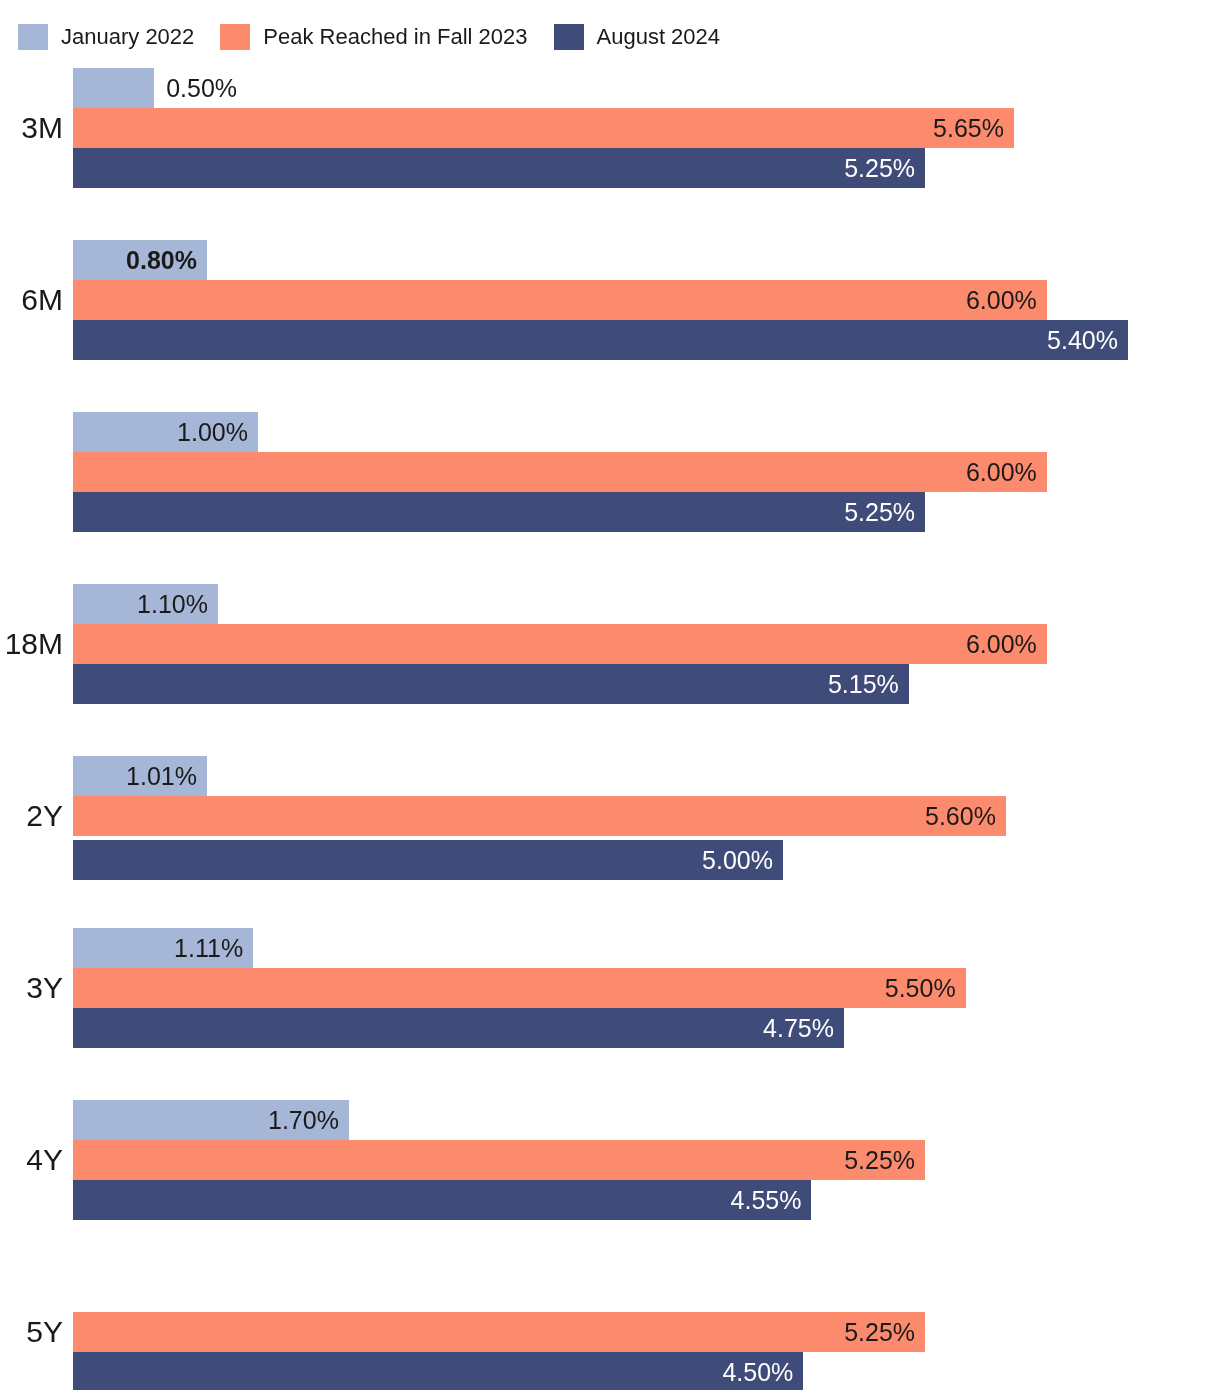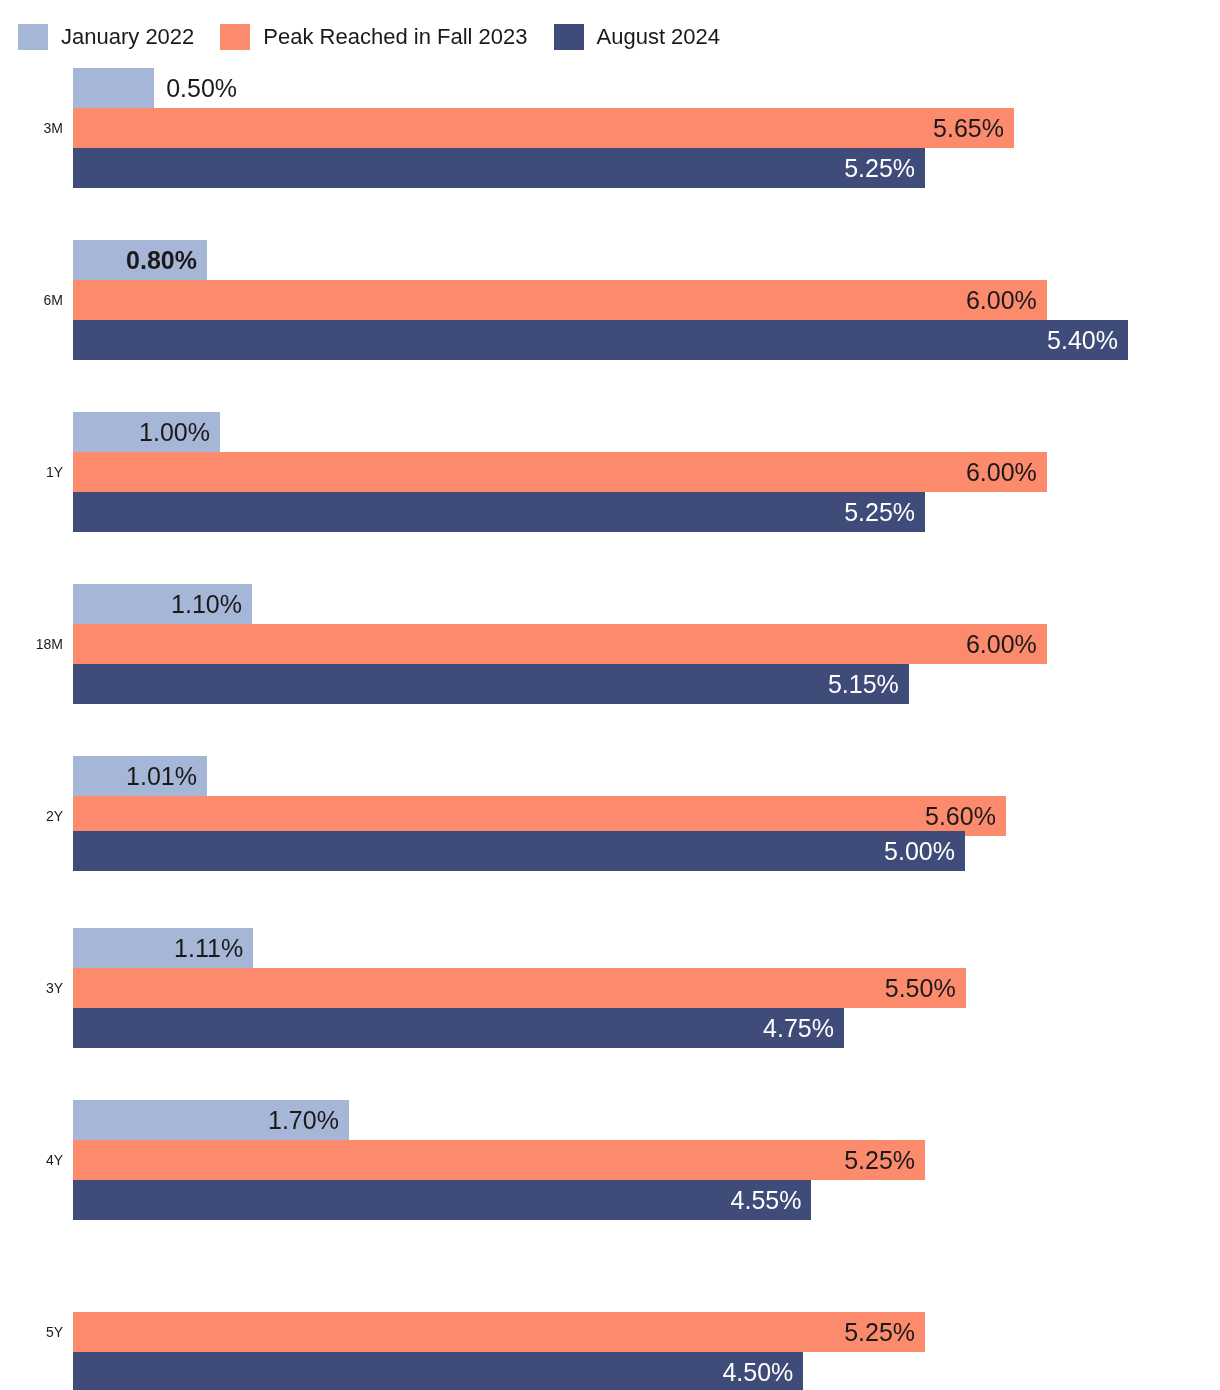--- a/index.html
+++ b/index.html
@@ -68,21 +68,21 @@
 
   .cat-label {
     position: absolute;
     left: 0;
     top: 0;
     width: 63px;
     height: 120px;
     display: flex;
     align-items: center;
     justify-content: flex-end;
-    font-size: 14px;
+    font-size: 30px;
     color: #1a1a1a;
     white-space: nowrap;
   }
 
   .bar-row {
     position: absolute;
     left: 73px;
     height: 40px;
   }
 
@@ -155,37 +155,36 @@
         <div class="bar-row" style="top: 40px; width: 973.8px;">
           <div class="bar" style="width: 100%; background: rgb(252, 139, 110);"></div>
           <span class="bar-value inside value-dark">6.00%</span>
         </div>
         <div class="bar-row" style="top: 80px; width: 1055px;">
           <div class="bar" style="width: 100%; background: rgb(63, 75, 120);"></div>
           <span class="bar-value inside value-light">5.40%</span>
         </div>
       </div>
       <div class="bar-group" style="top: 412px;">
-        <div class="cat-label">1Y</div>
-        <div class="bar-row" style="top: 0px; width: 147px;">
+        <div class="bar-row" style="top: 0px; width: 185px;">
           <div class="bar" style="width: 100%; background: rgb(165, 182, 214);"></div>
           <span class="bar-value inside value-dark">1.00%</span>
         </div>
         <div class="bar-row" style="top: 40px; width: 973.8px;">
           <div class="bar" style="width: 100%; background: rgb(252, 139, 110);"></div>
           <span class="bar-value inside value-dark">6.00%</span>
         </div>
         <div class="bar-row" style="top: 80px; width: 852.075px;">
           <div class="bar" style="width: 100%; background: rgb(63, 75, 120);"></div>
           <span class="bar-value inside value-light">5.25%</span>
         </div>
       </div>
       <div class="bar-group" style="top: 584px;">
         <div class="cat-label">18M</div>
-        <div class="bar-row" style="top: 0px; width: 179px;">
+        <div class="bar-row" style="top: 0px; width: 145px;">
           <div class="bar" style="width: 100%; background: rgb(165, 182, 214);"></div>
           <span class="bar-value inside value-dark">1.10%</span>
         </div>
         <div class="bar-row" style="top: 40px; width: 973.8px;">
           <div class="bar" style="width: 100%; background: rgb(252, 139, 110);"></div>
           <span class="bar-value inside value-dark">6.00%</span>
         </div>
         <div class="bar-row" style="top: 80px; width: 835.845px;">
           <div class="bar" style="width: 100%; background: rgb(63, 75, 120);"></div>
           <span class="bar-value inside value-light">5.15%</span>
@@ -194,21 +193,21 @@
       <div class="bar-group" style="top: 756px;">
         <div class="cat-label">2Y</div>
         <div class="bar-row" style="top: 0px; width: 134px;">
           <div class="bar" style="width: 100%; background: rgb(165, 182, 214);"></div>
           <span class="bar-value inside value-dark">1.01%</span>
         </div>
         <div class="bar-row" style="top: 40px; width: 908.88px; padding-left: 24px;">
           <div class="bar" style="width: 100%; background: rgb(252, 139, 110);"></div>
           <span class="bar-value inside value-dark">5.60%</span>
         </div>
-        <div class="bar-row" style="top: 75px; width: 892px;">
+        <div class="bar-row" style="top: 84px; width: 710px;">
           <div class="bar" style="width: 100%; background: rgb(63, 75, 120);"></div>
           <span class="bar-value inside value-light">5.00%</span>
         </div>
       </div>
       <div class="bar-group" style="top: 928px;">
         <div class="cat-label">3Y</div>
         <div class="bar-row" style="top: 0px; width: 180.153px;">
           <div class="bar" style="width: 100%; background: rgb(165, 182, 214);"></div>
           <span class="bar-value inside value-dark">1.11%</span>
         </div>

